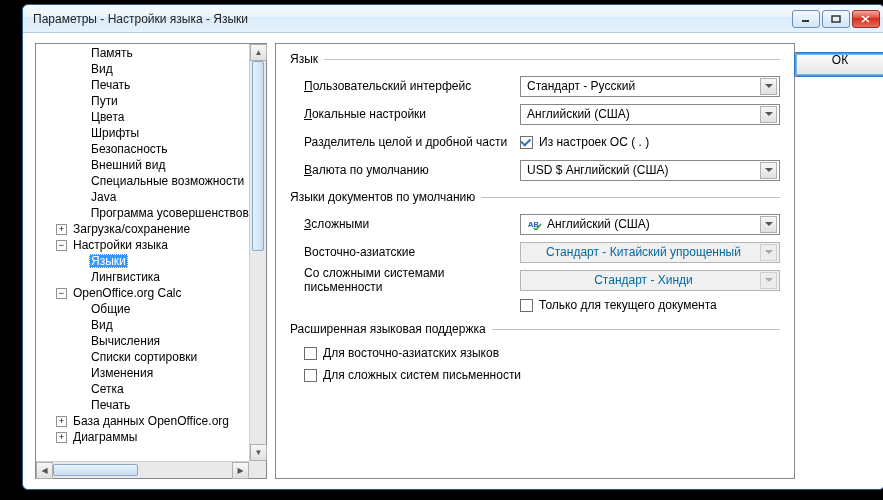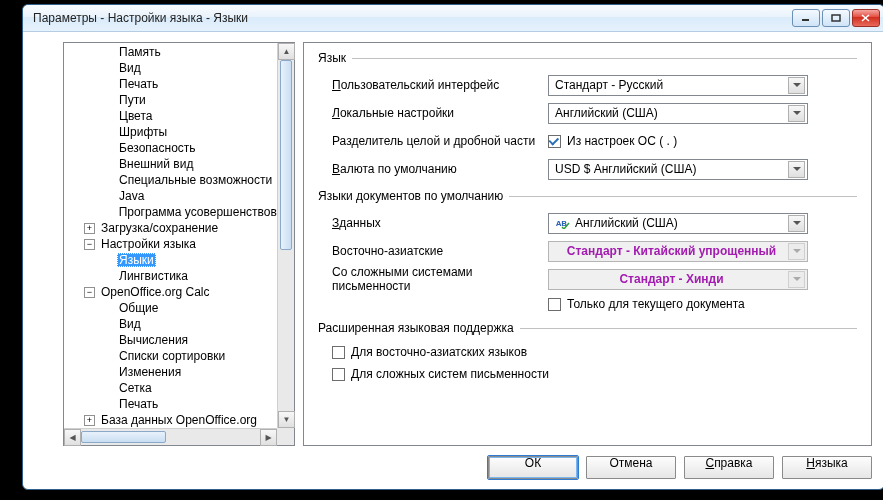--- a/index.html
+++ b/index.html
@@ -56,22 +56,21 @@
   }
   .win-btn.close {
     background: linear-gradient(to bottom, #f5a6a0, #e24b3d 45%, #d12e1f 46%, #e86a5c);
     border-color: #9c3028;
   }
   .win-btn svg { display: block; }
   .body {
     flex: 1;
     padding: 10px 12px 10px 12px;
     display: flex;
-    flex-direction: column;
-    margin-left: 28px;
+    flex-direction: row;
   }
   .content-row {
     flex: 1;
     display: flex;
     gap: 8px;
     min-height: 0;
   }
   .tree-pane {
     width: 232px;
     border: 1px solid #828790;
@@ -209,23 +208,22 @@
     height: 21px;
     border: 1px solid #828790;
     background: #fff;
     display: flex;
     align-items: center;
     padding: 0 2px 0 6px;
     position: relative;
   }
   .combo.disabled {
     background: #f0f0f0;
-    color: #a21caf;
+    color: #0369a1;
     border-color: #b5b5b5;
-    font-weight: bold;
   }
   .combo .combo-text {
     flex: 1;
     white-space: nowrap;
     overflow: hidden;
   }
   .combo .combo-arrow {
     width: 17px; height: 17px;
     background: linear-gradient(to bottom, #f7f7f7, #e0e0e0);
     border: 1px solid #b0b0b0;
@@ -490,21 +488,21 @@
             </div>
           </div>
         </div>
 
         <div class="fieldset">
           <div class="fieldset-legend">
             <span>Языки документов по умолчанию</span>
               <span class="line"></span>
           </div>
           <div class="form-row align-combo">
-            <div class="form-label"><span class="u">З</span><span>данных</span></div>
+            <div class="form-label"><span class="u">З</span><span>сложными</span></div>
             <div class="combo">
               <span class="west-icon">
                 <svg width="14" height="12">
                     <text x="0" y="9" font-size="9" font-weight="bold" fill="#2b63b5">ᴀв</text>
                     <path d="M6 10 L8 12 L13 6" stroke="#2b9f3d" fill="none" stroke-width="1.5"></path>
                   </svg>
               </span>
               <span class="combo-text">Английский (США)</span>
               <span class="combo-arrow">
                   <span class="chev"></span>

